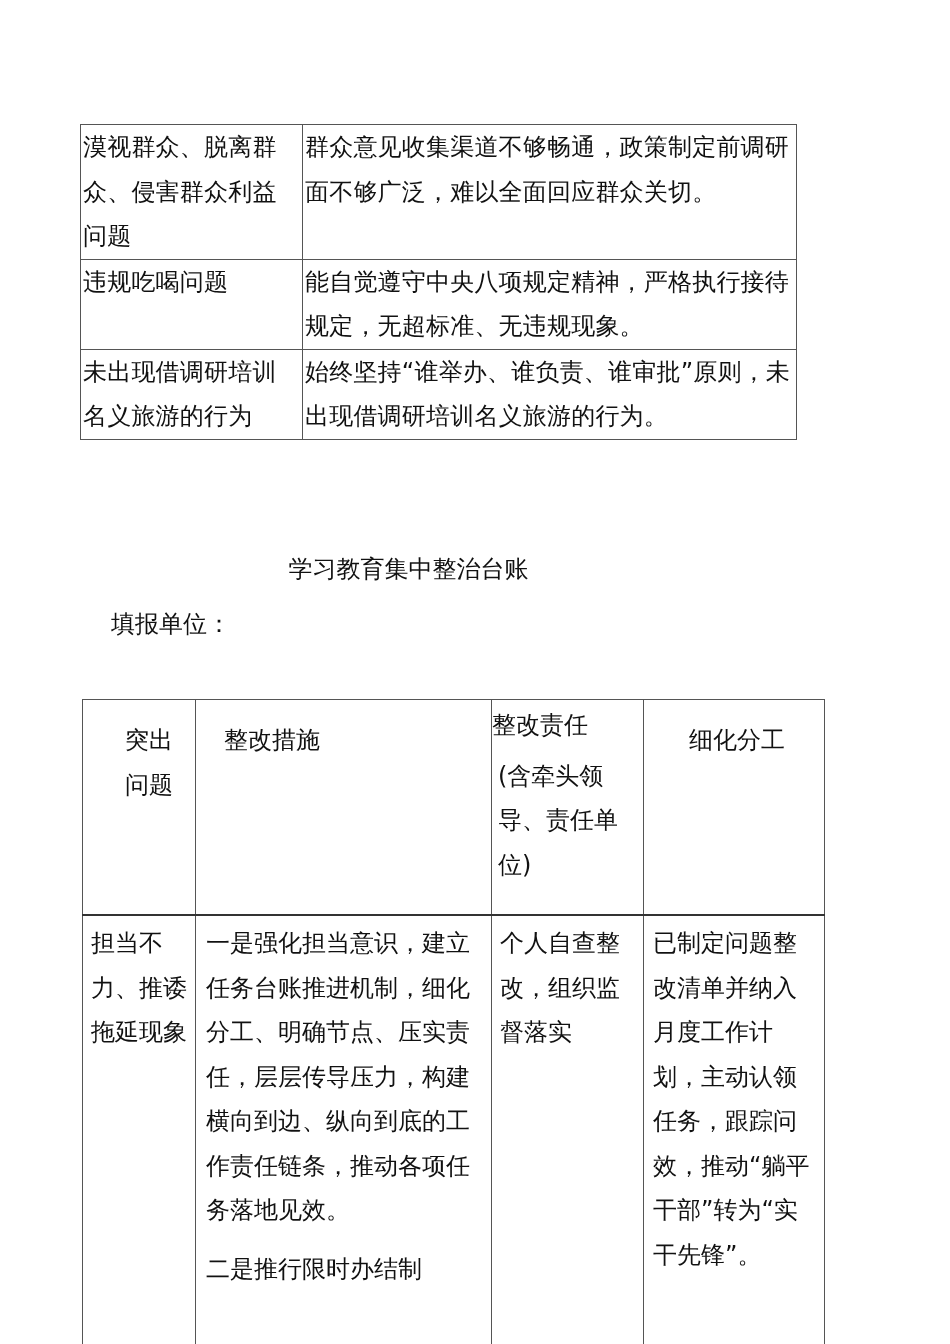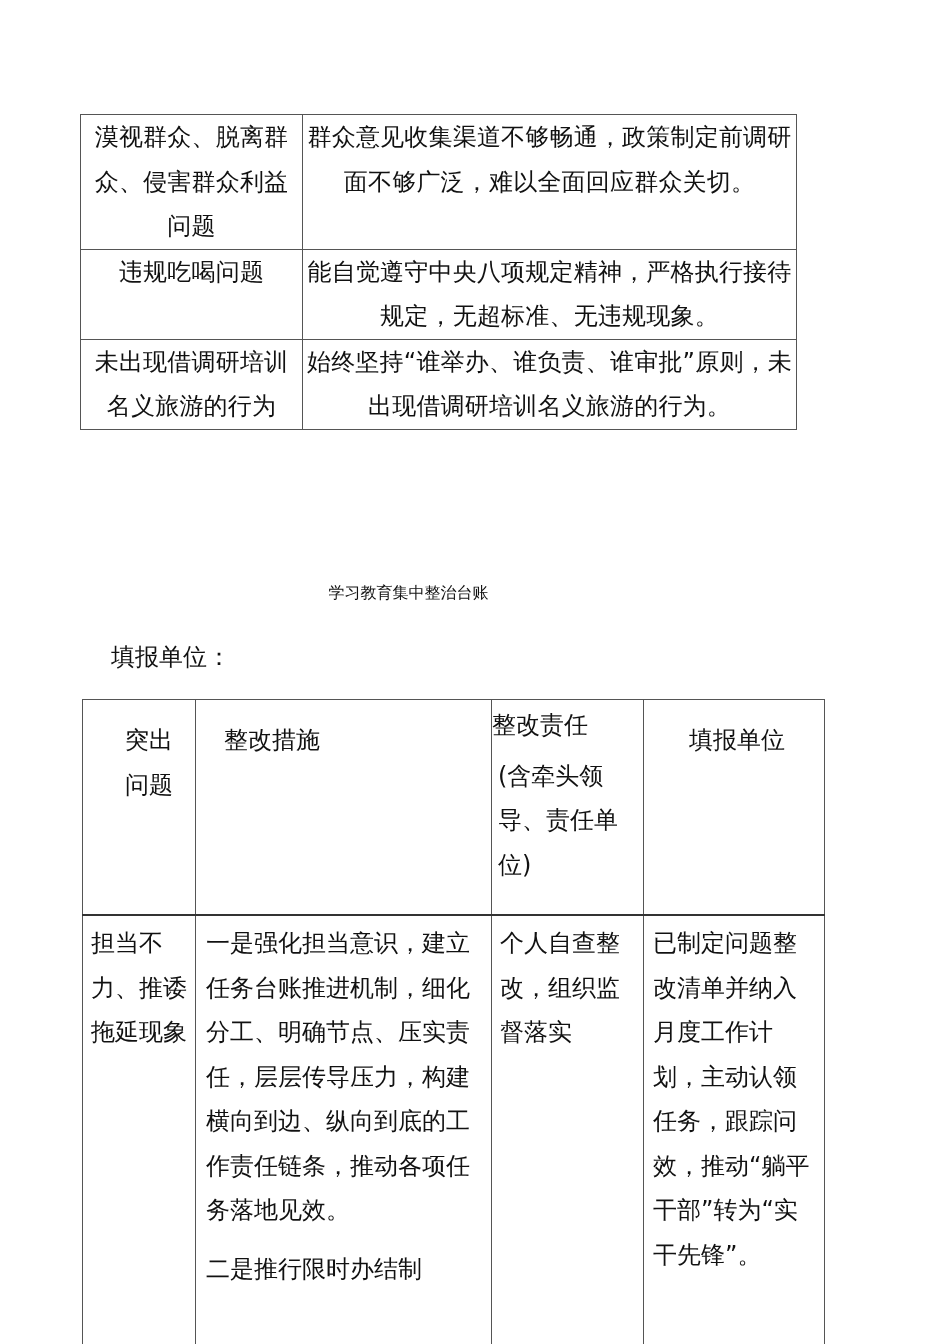--- a/index.html
+++ b/index.html
@@ -5,36 +5,36 @@
   html, body { margin: 0; padding: 0; background: #ffffff; }
   body {
     width: 950px; height: 1344px; position: relative; overflow: hidden;
     font-family: "DejaVu Sans", "Liberation Sans", sans-serif;
     color: #111111;
   }
   .page { position: absolute; left: 0; top: 0; width: 950px; height: 1344px; }
 
   
   .t1 {
-    position: absolute; left: 80px; top: 114px; width: 716px;
-    border-collapse: collapse; table-layout: fixed; text-align: center;
+    position: absolute; left: 80px; top: 124px; width: 716px;
+    border-collapse: collapse; table-layout: fixed;
   }
   .t1 td {
     border: 1px solid #555; vertical-align: top; padding: 0 2px;
     font-size: 24px; line-height: 44.5px; letter-spacing: 0.2px;
   }
   .t1 col.c1 { width: 222px; }
   .t1 col.c2 { width: 494px; }
 
   .title {
     position: absolute; left: 0; width: 817px; top: 549px; text-align: center;
-    font-size: 16px; line-height: 40px; margin-top: 24px;
+    font-size: 24px; line-height: 40px;
   }
   .unit {
-    position: absolute; left: 111px; top: 637px; font-size: 24px; line-height: 40px; text-align: center;
+    position: absolute; left: 111px; top: 604px; font-size: 24px; line-height: 40px; text-align: center;
   }
 
   
   .t2 {
     position: absolute; left: 82px; top: 699px; width: 742px;
     border-collapse: collapse; table-layout: fixed;
   }
   .t2 td {
     border: 1px solid #555; vertical-align: top;
     font-size: 24px; line-height: 44.5px;
@@ -95,21 +95,21 @@
         <col class="c4">
       </colgroup>
     <tbody>
       <tr class="head">
         <td class="h1" style="padding-right:14px">突出问题</td>
         <td class="h2">整改措施</td>
         <td class="h3">
           <span class="line1">整改责任</span>
           <span class="rest">(含牵头领导、责任单位)</span>
         </td>
-        <td class="h4">填报单位</td>
+        <td class="h4">细化分工</td>
       </tr>
       <tr class="body">
         <td class="b1">担当不力、推诿拖延现象</td>
         <td class="b2">
           <span class="blk">一是强化担当意识，建立任务台账推进机制，细化分工、明确节点、压实责任，层层传导压力，构建横向到边、纵向到底的工作责任链条，推动各项任务落地见效。</span>
           <span class="para-gap"></span>
           <span class="blk">二是推行限时办结制</span>
         </td>
         <td class="b3">个人自查整改，组织监督落实</td>
         <td class="b4">已制定问题整改清单并纳入月度工作计划，主动认领任务，跟踪问效，推动“躺平干部”转为“实干先锋”。</td>

